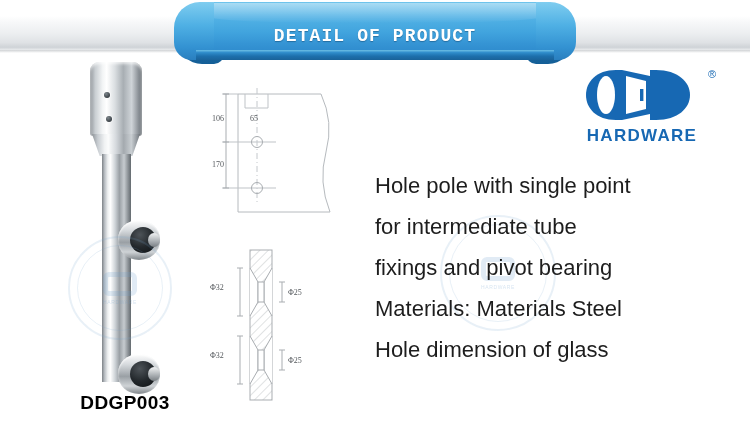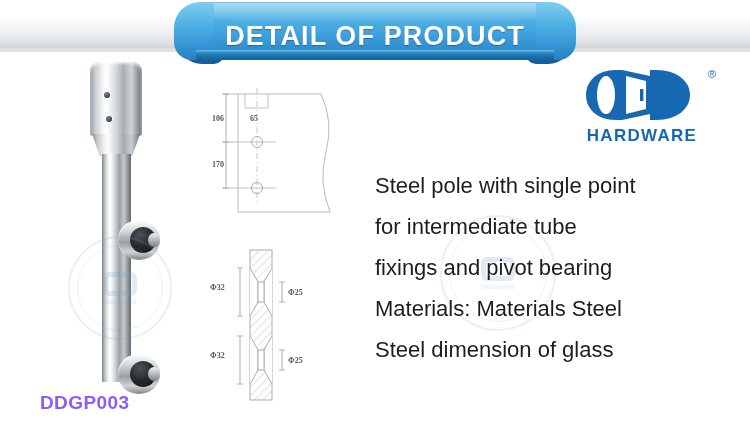--- a/index.html
+++ b/index.html
@@ -53,23 +53,24 @@
   .banner-curve-l, .banner-curve-r {
     position:absolute; top:0; width:40px; height:58px;
     background:linear-gradient(to bottom, #7fcdf0 0%, #4fb0e4 40%, #3392d2 78%, #2a7fbf 100%);
   }
   .banner-curve-l { left:-22px; border-radius:26px 0 0 18px; }
   .banner-curve-r { right:-22px; border-radius:0 26px 18px 0; }
 
   .banner-title {
     position:absolute; left:0; right:0; top:0; height:68px;
     display:flex; align-items:center; justify-content:center;
-    color:#ffffff; font-size:27px; font-weight:bold; letter-spacing:1.1px;
+    color:#ffffff; font-size:18px; font-weight:bold; letter-spacing:1.1px;
     text-shadow:0 1px 1px rgba(10,60,100,.45);
     z-index:3;
+    font-family:Liberation Mono, monospace;
   }
 
   
   #product-photo { position:absolute; left:62px; top:62px; width:120px; height:320px; }
   .pole-cap {
     position:absolute; left:28px; top:0; width:52px; height:74px;
     border-radius:9px 9px 3px 3px;
     background:linear-gradient(to right,
       #8f9499 0%, #c9ced2 10%, #f2f4f5 24%, #ffffff 32%,
       #dadee1 48%, #a8aeb3 64%, #cfd4d8 80%, #878d93 94%, #6e7479 100%);
@@ -109,22 +110,22 @@
     position:absolute; left:12px; top:7px; width:26px; height:26px; border-radius:50%;
     background:radial-gradient(circle at 38% 30%, #4d5358 0%, #24292d 50%, #0e1113 100%);
   }
   .disc-core:after {
     content:""; position:absolute; right:-4px; top:6px; width:12px; height:14px;
     border-radius:50%;
     background:linear-gradient(to bottom,#f0f2f3,#a9aeb2 60%,#797f84);
   }
 
   #product-code {
-    position:absolute; left:40px; top:392px; width:170px; 
-    font-size:19px; font-weight:bold; color:#8b5cf6; letter-spacing:.4px;
+    position:absolute; left:40px; top:392px; width:170px; text-align:center;
+    font-size:19px; font-weight:bold; color:#000000; letter-spacing:.4px;
   }
 
   
   .watermark {
     position:absolute; border-radius:50%;
     border:2px solid rgba(120,165,205,.30);
     opacity:.55; pointer-events:none;
   }
   .watermark .wm-inner {
     position:absolute; left:7px; top:7px; right:7px; bottom:7px;
@@ -137,21 +138,21 @@
     border:5px solid rgba(110,160,205,.38);
   }
   .wm-text {
     margin-top:3px; font-size:5px; letter-spacing:.6px;
     color:rgba(110,160,205,.5);
   }
   #watermark-left  { left:68px; top:236px; width:104px; height:104px; }
   #watermark-right { left:440px; top:215px; width:116px; height:116px; }
 
   
-  #drawings { position:absolute; left:206px; top:78px; width:150px; height:330px;font-weight:bold; }
+  #drawings { position:absolute; left:206px; top:78px; width:150px; height:330px; }
   .dwg-label {
     position:absolute; font-size:8px; color:#55595d;
     font-family:"Liberation Serif", serif; white-space:nowrap;
   }
 
   
   #logo { position:absolute; left:582px; top:66px; width:136px; height:86px; }
   .logo-mark { position:absolute; left:0; top:0; width:120px; height:58px; }
   .logo-reg {
     position:absolute; right:2px; top:2px; font-size:11px; color:#1768b3;
@@ -292,18 +293,18 @@
     <path d="M44 10 L64 15 L64 43 L44 48 Z" fill="#ffffff"></path>
     <rect x="58" y="23" width="3.4" height="12" fill="#1768b3"></rect>
 
     <ellipse cx="24" cy="29" rx="9" ry="19" fill="#ffffff"></ellipse>
   </svg>
   <div class="logo-reg">®</div>
   <div class="logo-word">HARDWARE</div>
 </div>
 
 <div id="description">
-  <div class="desc-line">Steel pole with single point</div>
+  <div class="desc-line">Hole pole with single point</div>
   <div class="desc-line">for intermediate tube</div>
   <div class="desc-line">fixings and pivot bearing</div>
   <div class="desc-line">Materials: Materials Steel</div>
-  <div class="desc-line">Steel dimension of glass</div>
+  <div class="desc-line">Hole dimension of glass</div>
 </div>
 
 </body></html>

